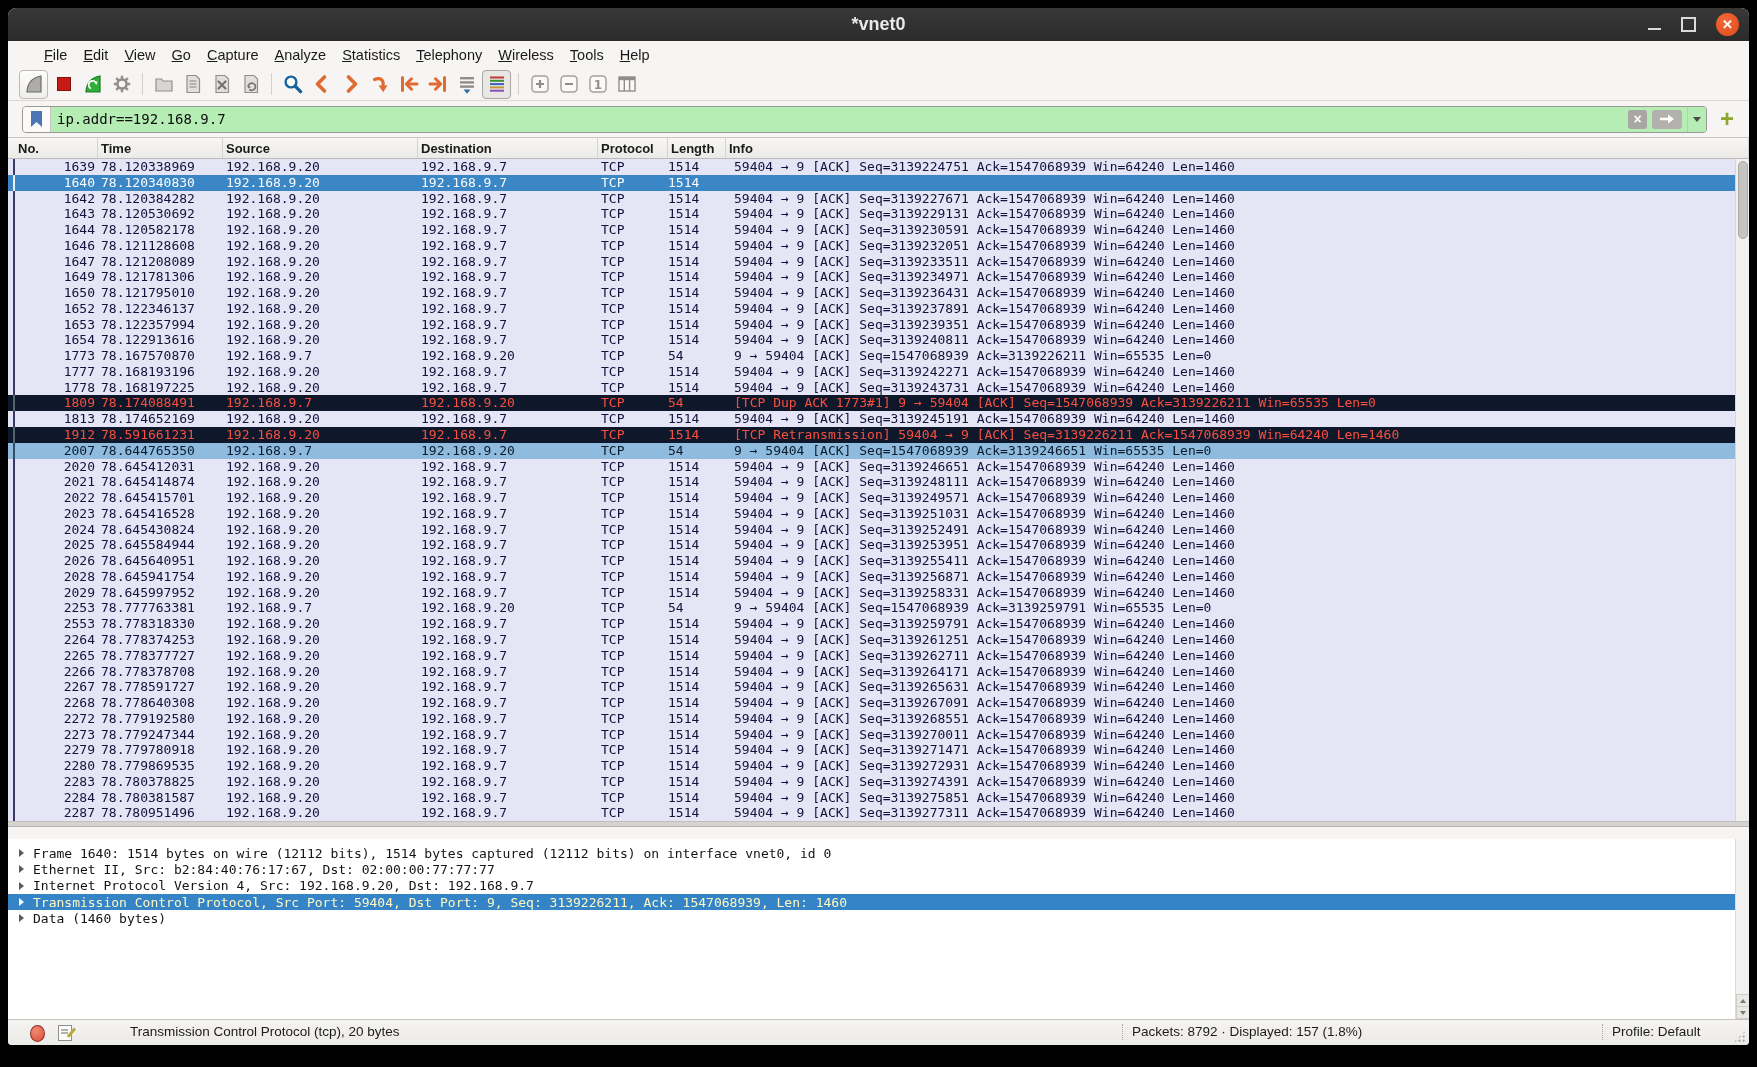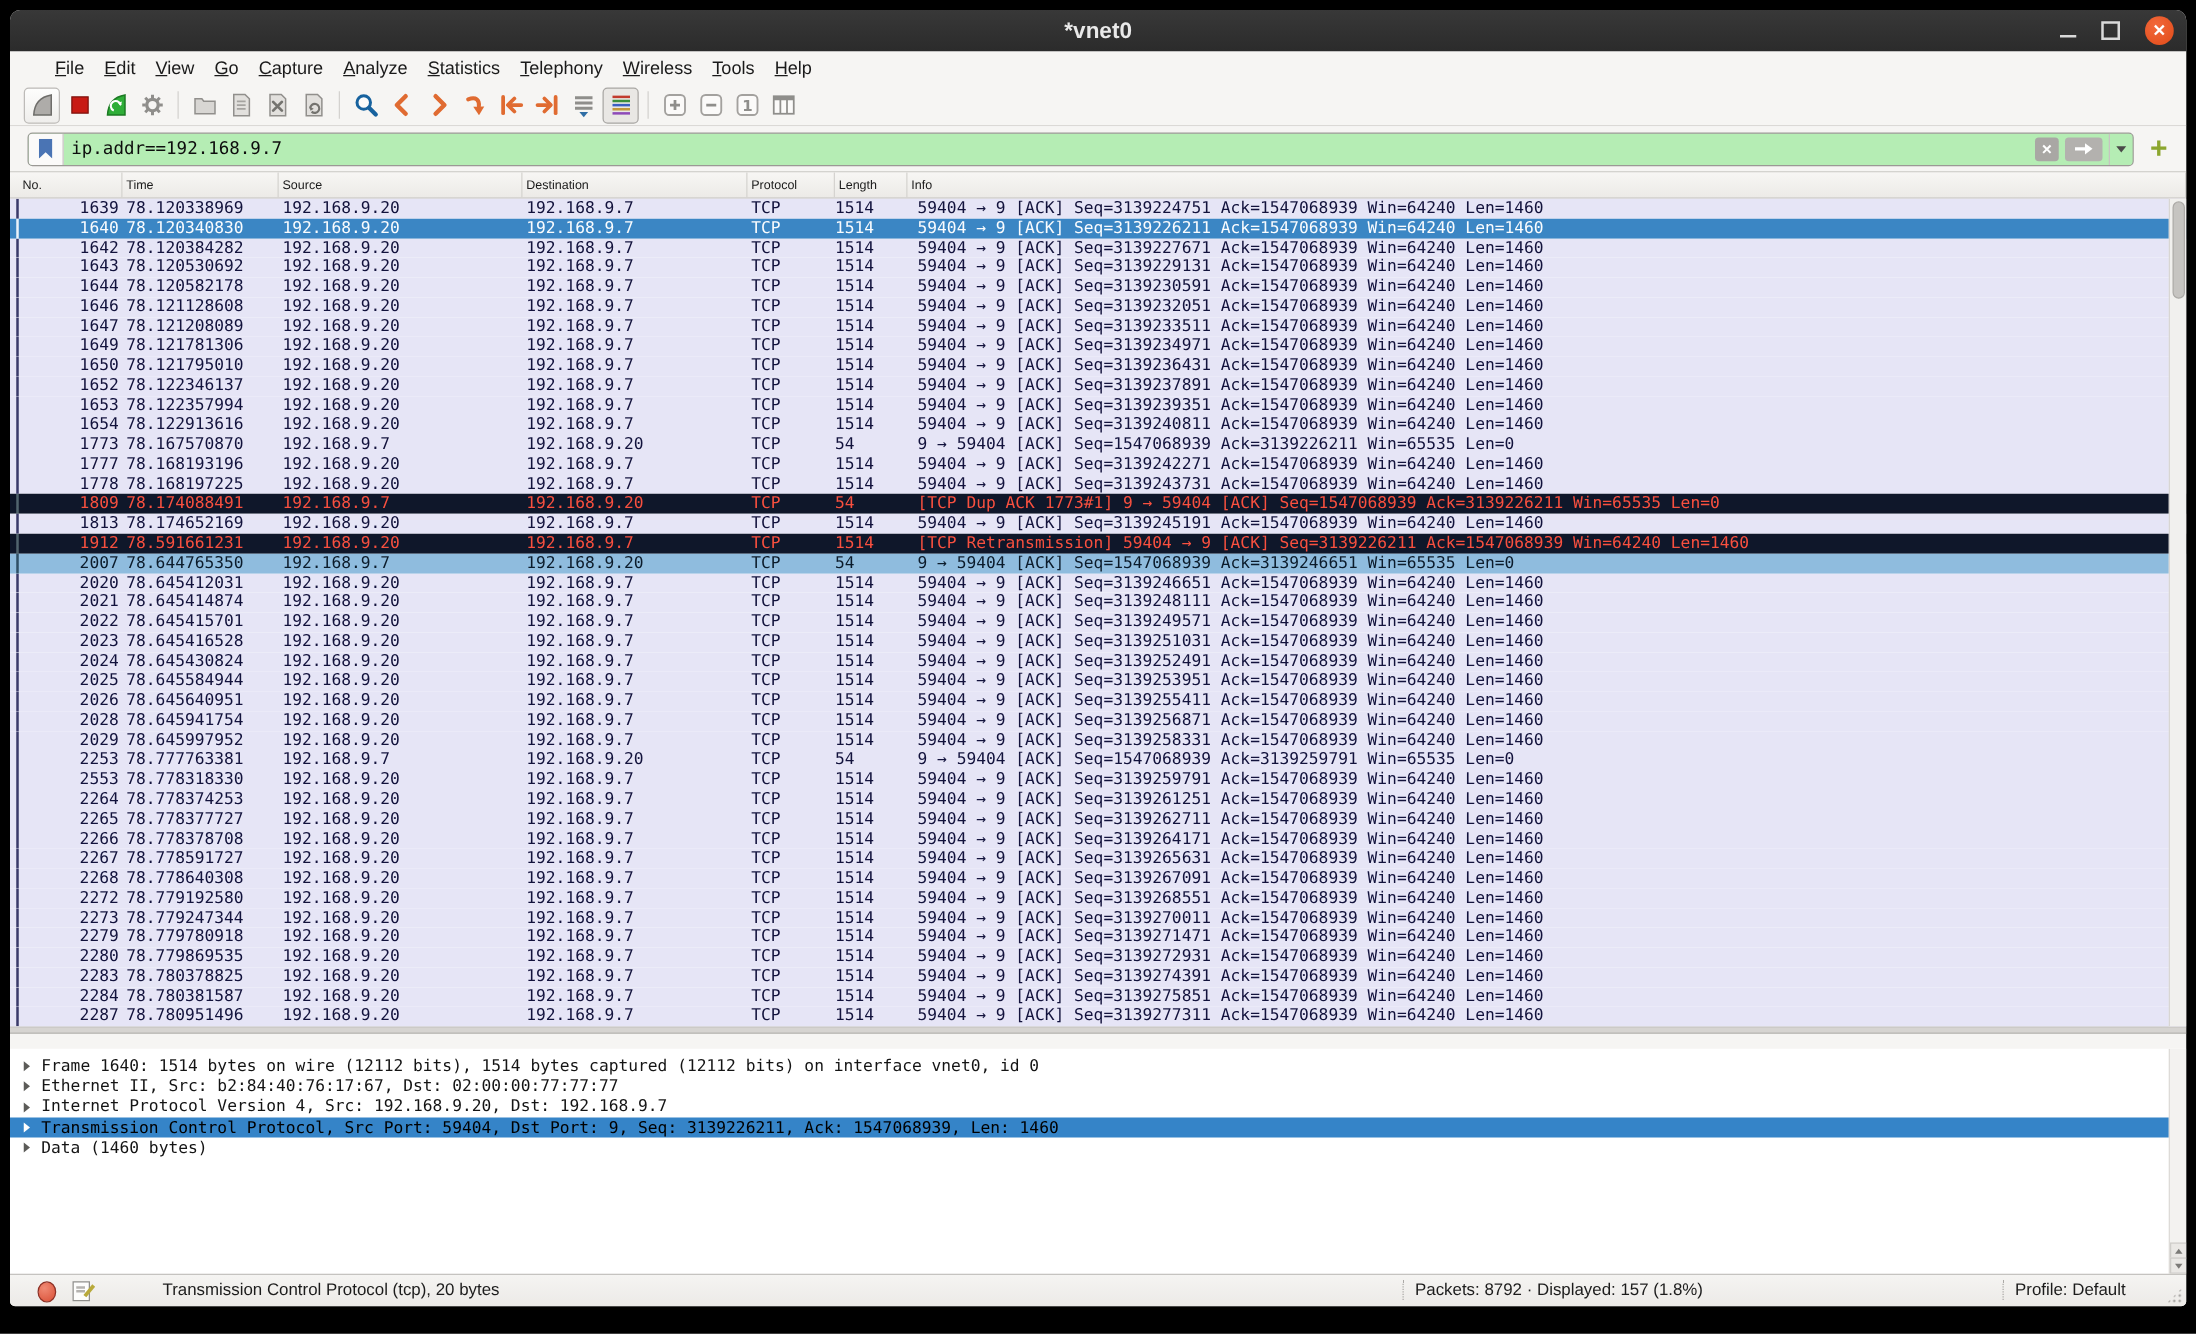--- a/index.html
+++ b/index.html
@@ -45,21 +45,21 @@
   .caret-btn{width:18px;align-self:stretch;border-left:1px solid #C6C4C1;display:flex;
              align-items:center;justify-content:center;background:#B5EDB4;}
   .caret{width:0;height:0;border-left:4.5px solid transparent;border-right:4.5px solid transparent;
          border-top:5.5px solid #4a4a48;}
   .plus-btn{width:24px;height:24px;margin-left:8px;display:flex;align-items:center;justify-content:center;
             color:#8CA62E;font-size:24px;font-weight:bold;line-height:1;}
   
   .listwrap{position:relative;flex:0 0 auto;}
   .phead{height:20px;background:linear-gradient(#F7F6F4,#ECEAE7);border-bottom:1px solid #BDBBB8;
          display:grid;grid-template-columns:90px 125px 195px 180px 70px 58px 1fr;align-items:center;
-         font-size:10px;color:#1a1a1a;}
+         font-size:13px;color:#1a1a1a;font-weight:bold;}
   .hcell{padding-left:3px;border-right:1px solid #D5D3D0;height:100%;display:flex;align-items:center;overflow:hidden;}
   .hcell:first-child{padding-left:10px;}
   .plist{height:662px;background:#fff;display:flex;flex-direction:column;}
   .prow{flex:1;display:grid;grid-template-columns:14px 76px 125px 195px 180px 70px 58px 1fr;
         font:13px/15.8px "DejaVu Sans Mono",monospace;background:#E6E5F6;color:#12123C;
         white-space:pre;overflow:hidden;}
   .prow .m{position:relative;}
   .prow .m::before{content:"";position:absolute;left:5px;top:0;bottom:0;width:2px;background:#3A3A6A;}
   .prow .c-no{text-align:right;padding-right:3px;}
   .prow .c-t,.prow .c-s,.prow .c-d,.prow .c-p{padding-left:3px;}
@@ -74,21 +74,21 @@
   .vscroll{position:absolute;top:21px;right:0;bottom:0;width:13px;background:#F1F0EE;border-left:1px solid #D8D6D3;}
   .vthumb{position:absolute;top:2px;left:2px;width:8px;height:76px;background:#C6C4C1;
           border:1px solid #ACAAA7;border-radius:5px;}
   
   .splitter{height:4px;background:#D6D4D1;border-top:1px solid #C2C0BD;border-bottom:1px solid #B8B6B3;flex:0 0 auto;}
   
   .details{flex:1;background:#FFFFFF;position:relative;padding-top:6px;overflow:hidden;margin-top:12px;}
   .drow{height:16.3px;display:flex;align-items:center;font:13px "DejaVu Sans Mono",monospace;color:#141414;}
   .tri{width:0;height:0;border-left:5px solid #5C5B58;border-top:4px solid transparent;
        border-bottom:4px solid transparent;margin:0 9px 0 11px;flex:0 0 auto;}
-  .drow.dsel{background:#3584C8;color:#000000;}
+  .drow.dsel{background:#3584C8;color:#fef9c3;}
   .drow.dsel .tri{border-left-color:#fff;}
   .dscroll{position:absolute;top:0;right:0;bottom:0;width:13px;background:#F3F2F0;border-left:1px solid #DDDBD8;}
   .darrow{position:absolute;left:0;width:12px;height:11px;display:flex;align-items:center;justify-content:center;
           background:#EAE8E5;border:1px solid #CFCDCA;}
   .darrow.up{bottom:12px;}
   .darrow.down{bottom:0;}
   .tri-up{width:0;height:0;border-left:3.5px solid transparent;border-right:3.5px solid transparent;
           border-bottom:4.5px solid #7B7A77;}
   .tri-down{width:0;height:0;border-left:3.5px solid transparent;border-right:3.5px solid transparent;
             border-top:4.5px solid #7B7A77;}
@@ -307,21 +307,21 @@
         <div class="hcell">No.</div>
         <div class="hcell">Time</div>
         <div class="hcell">Source</div>
         <div class="hcell">Destination</div>
         <div class="hcell">Protocol</div>
         <div class="hcell">Length</div>
         <div class="hcell">Info</div>
       </div>
     <div class="plist">
         <div class="prow"><span class="m"></span><span class="c-no">1639</span><span class="c-t">78.120338969</span><span class="c-s">192.168.9.20</span><span class="c-d">192.168.9.7</span><span class="c-p">TCP</span><span class="c-l">1514</span><span class="c-i">59404 → 9 [ACK] Seq=3139224751 Ack=1547068939 Win=64240 Len=1460</span></div>
-        <div class="prow sel"><span class="m"></span><span class="c-no">1640</span><span class="c-t">78.120340830</span><span class="c-s">192.168.9.20</span><span class="c-d">192.168.9.7</span><span class="c-p">TCP</span><span class="c-l">1514</span><span class="c-i">59404 → 9 [ACK] Seq=3139226211 Ack=1547068939 Win=64240 Len=1460</span></div>
+        <div class="prow sel"><span class="m"></span><span class="c-no">1640</span><span class="c-t">78.120340830</span><span class="c-s">192.168.9.20</span><span class="c-d">192.168.9.7</span><span class="c-p">TCP</span><span class="c-l">1514</span></div>
         <div class="prow"><span class="m"></span><span class="c-no">1642</span><span class="c-t">78.120384282</span><span class="c-s">192.168.9.20</span><span class="c-d">192.168.9.7</span><span class="c-p">TCP</span><span class="c-l">1514</span><span class="c-i">59404 → 9 [ACK] Seq=3139227671 Ack=1547068939 Win=64240 Len=1460</span></div>
         <div class="prow"><span class="m"></span><span class="c-no">1643</span><span class="c-t">78.120530692</span><span class="c-s">192.168.9.20</span><span class="c-d">192.168.9.7</span><span class="c-p">TCP</span><span class="c-l">1514</span><span class="c-i">59404 → 9 [ACK] Seq=3139229131 Ack=1547068939 Win=64240 Len=1460</span></div>
         <div class="prow"><span class="m"></span><span class="c-no">1644</span><span class="c-t">78.120582178</span><span class="c-s">192.168.9.20</span><span class="c-d">192.168.9.7</span><span class="c-p">TCP</span><span class="c-l">1514</span><span class="c-i">59404 → 9 [ACK] Seq=3139230591 Ack=1547068939 Win=64240 Len=1460</span></div>
         <div class="prow"><span class="m"></span><span class="c-no">1646</span><span class="c-t">78.121128608</span><span class="c-s">192.168.9.20</span><span class="c-d">192.168.9.7</span><span class="c-p">TCP</span><span class="c-l">1514</span><span class="c-i">59404 → 9 [ACK] Seq=3139232051 Ack=1547068939 Win=64240 Len=1460</span></div>
         <div class="prow"><span class="m"></span><span class="c-no">1647</span><span class="c-t">78.121208089</span><span class="c-s">192.168.9.20</span><span class="c-d">192.168.9.7</span><span class="c-p">TCP</span><span class="c-l">1514</span><span class="c-i">59404 → 9 [ACK] Seq=3139233511 Ack=1547068939 Win=64240 Len=1460</span></div>
         <div class="prow"><span class="m"></span><span class="c-no">1649</span><span class="c-t">78.121781306</span><span class="c-s">192.168.9.20</span><span class="c-d">192.168.9.7</span><span class="c-p">TCP</span><span class="c-l">1514</span><span class="c-i">59404 → 9 [ACK] Seq=3139234971 Ack=1547068939 Win=64240 Len=1460</span></div>
         <div class="prow"><span class="m"></span><span class="c-no">1650</span><span class="c-t">78.121795010</span><span class="c-s">192.168.9.20</span><span class="c-d">192.168.9.7</span><span class="c-p">TCP</span><span class="c-l">1514</span><span class="c-i">59404 → 9 [ACK] Seq=3139236431 Ack=1547068939 Win=64240 Len=1460</span></div>
         <div class="prow"><span class="m"></span><span class="c-no">1652</span><span class="c-t">78.122346137</span><span class="c-s">192.168.9.20</span><span class="c-d">192.168.9.7</span><span class="c-p">TCP</span><span class="c-l">1514</span><span class="c-i">59404 → 9 [ACK] Seq=3139237891 Ack=1547068939 Win=64240 Len=1460</span></div>
         <div class="prow"><span class="m"></span><span class="c-no">1653</span><span class="c-t">78.122357994</span><span class="c-s">192.168.9.20</span><span class="c-d">192.168.9.7</span><span class="c-p">TCP</span><span class="c-l">1514</span><span class="c-i">59404 → 9 [ACK] Seq=3139239351 Ack=1547068939 Win=64240 Len=1460</span></div>
         <div class="prow"><span class="m"></span><span class="c-no">1654</span><span class="c-t">78.122913616</span><span class="c-s">192.168.9.20</span><span class="c-d">192.168.9.7</span><span class="c-p">TCP</span><span class="c-l">1514</span><span class="c-i">59404 → 9 [ACK] Seq=3139240811 Ack=1547068939 Win=64240 Len=1460</span></div>

